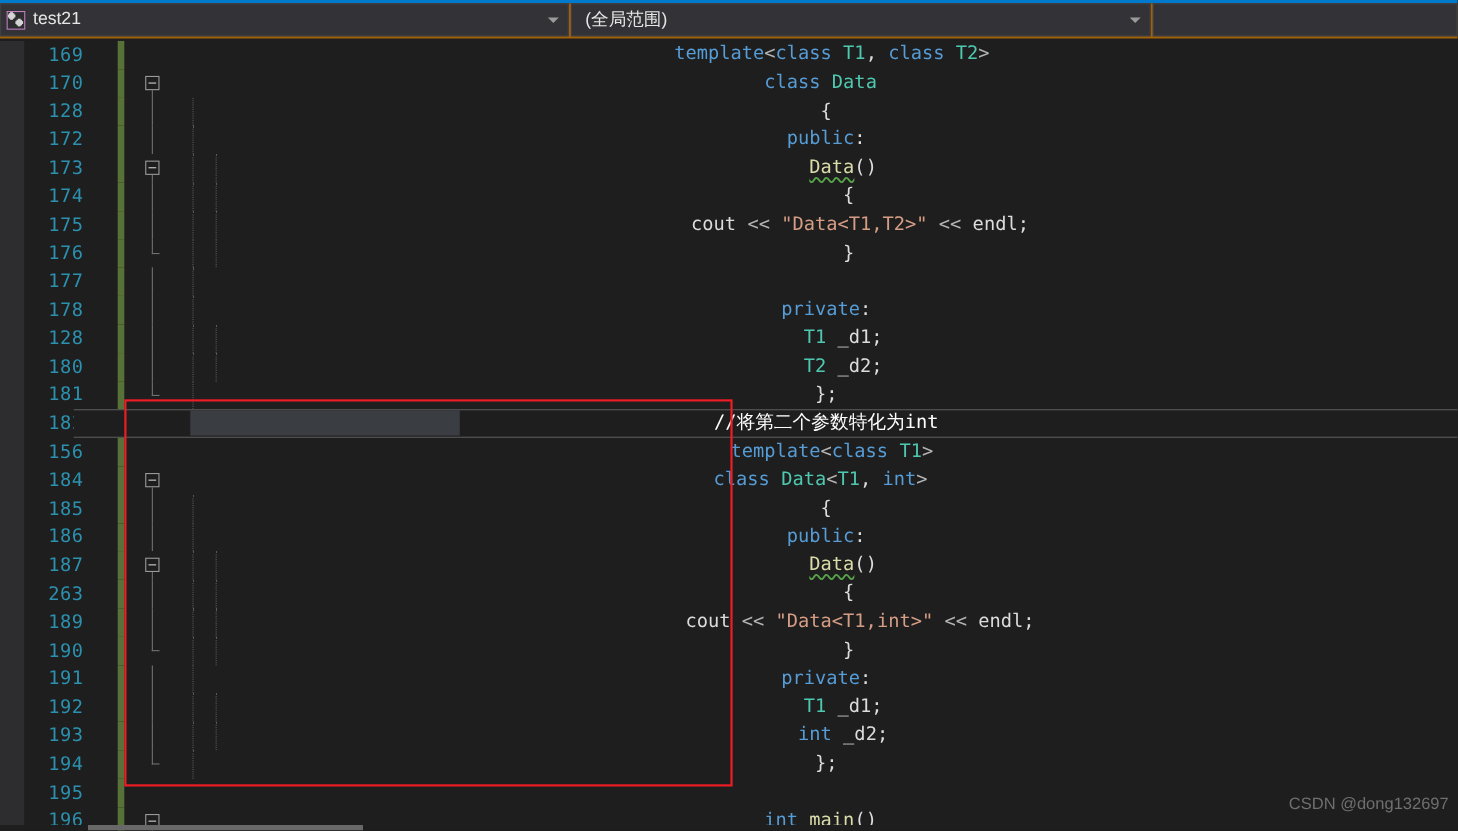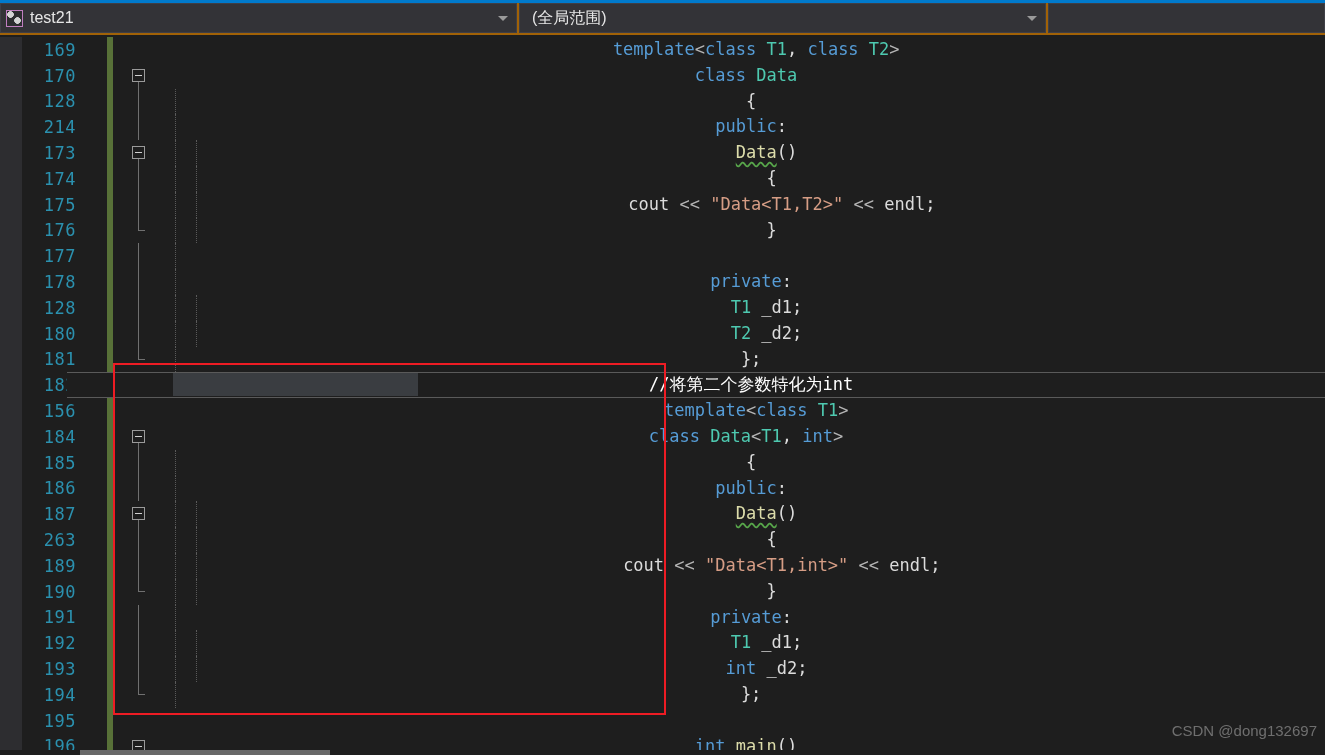--- a/index.html
+++ b/index.html
@@ -275,21 +275,21 @@
   </div>
 
 </div>
 
 <div class="editor">
   <div class="far-gutter"></div>
   <div class="code-area" id="code-area">
       <div class="row"><div class="lineno">169</div><div class="changebar"></div><div class="foldcol"></div><div class="code"><span style="position: relative;"><span class="pl">  </span><span class="kw">template</span><span class="op">&lt;</span><span class="kw">class</span><span class="pl"> </span><span class="type">T1</span><span class="pl">, </span><span class="kw">class</span><span class="pl"> </span><span class="type">T2</span><span class="op">&gt;</span></span></div></div>
       <div class="row"><div class="lineno">170</div><div class="changebar"></div><div class="foldcol"><div class="fold-box"></div><div class="fold-line" style="top: 19px; bottom: 0px;"></div></div><div class="code"><span style="position: relative;"><span class="kw">class</span><span class="pl"> </span><span class="type">Data</span></span></div></div>
       <div class="row"><div class="lineno">128</div><div class="changebar"></div><div class="foldcol"><div class="fold-line"></div></div><div class="code"><span class="guide g1"></span><span style="position: relative;"><span class="pl"> {</span></span></div></div>
-      <div class="row"><div class="lineno">214</div><div class="changebar"></div><div class="foldcol"><div class="fold-line"></div></div><div class="code"><span class="guide g1"></span><span style="position: relative;"><span class="pl"> </span><span class="kw">public</span><span class="pl">:</span></span></div></div>
+      <div class="row"><div class="lineno">172</div><div class="changebar"></div><div class="foldcol"><div class="fold-line"></div></div><div class="code"><span class="guide g1"></span><span style="position: relative;"><span class="pl"> </span><span class="kw">public</span><span class="pl">:</span></span></div></div>
       <div class="row"><div class="lineno">173</div><div class="changebar"></div><div class="foldcol"><div class="fold-box"></div><div class="fold-line" style="top: 19px; bottom: 0px;"></div></div><div class="code"><span class="guide g1"></span><span class="guide g2"></span><span style="position: relative;"><span class="pl">    </span><span class="fn squiggle">Data</span><span class="pl">()</span></span></div></div>
       <div class="row"><div class="lineno">174</div><div class="changebar"></div><div class="foldcol"><div class="fold-line"></div></div><div class="code"><span class="guide g1"></span><span class="guide g2"></span><span style="position: relative;"><span class="pl">     {</span></span></div></div>
       <div class="row"><div class="lineno">175</div><div class="changebar"></div><div class="foldcol"><div class="fold-line"></div></div><div class="code"><span class="guide g1"></span><span class="guide g2"></span><span style="position: relative;"><span class="pl">       cout </span><span class="op">&lt;&lt;</span><span class="pl"> </span><span class="str">"Data&lt;T1,T2&gt;"</span><span class="pl"> </span><span class="op">&lt;&lt;</span><span class="pl"> endl;</span></span></div></div>
       <div class="row"><div class="lineno">176</div><div class="changebar"></div><div class="foldcol"><div class="fold-line end"></div><div class="fold-end-tick"></div></div><div class="code"><span class="guide g1"></span><span class="guide g2"></span><span style="position: relative;"><span class="pl">     }</span></span></div></div>
       <div class="row"><div class="lineno">177</div><div class="changebar"></div><div class="foldcol"><div class="fold-line"></div></div><div class="code"><span class="guide g1"></span><span style="position: relative;"></span></div></div>
       <div class="row"><div class="lineno">178</div><div class="changebar"></div><div class="foldcol"><div class="fold-line"></div></div><div class="code"><span class="guide g1"></span><span style="position: relative;"><span class="pl"> </span><span class="kw">private</span><span class="pl">:</span></span></div></div>
       <div class="row"><div class="lineno">128</div><div class="changebar"></div><div class="foldcol"><div class="fold-line"></div></div><div class="code"><span class="guide g1"></span><span class="guide g2"></span><span style="position: relative;"><span class="pl">    </span><span class="type">T1</span><span class="pl"> _d1;</span></span></div></div>
       <div class="row"><div class="lineno">180</div><div class="changebar"></div><div class="foldcol"><div class="fold-line"></div></div><div class="code"><span class="guide g1"></span><span class="guide g2"></span><span style="position: relative;"><span class="pl">    </span><span class="type">T2</span><span class="pl"> _d2;</span></span></div></div>
       <div class="row"><div class="lineno">181</div><div class="changebar"></div><div class="foldcol"><div class="fold-line end"></div><div class="fold-end-tick"></div></div><div class="code"><span class="guide g1"></span><span style="position: relative;"><span class="pl"> };</span></span></div></div>
       <div class="row"><div class="lineno">182</div><div class="changebar"></div><div class="foldcol"></div><div class="code"><div class="cur-band" style="left: -98px; width: 1401px;"></div><div class="cur-sel" style="left: 8px; top: 1px; width: 245px;"></div><span style="position: relative;"><span class="cmt"> //将第二个参数特化为int</span></span></div></div>

